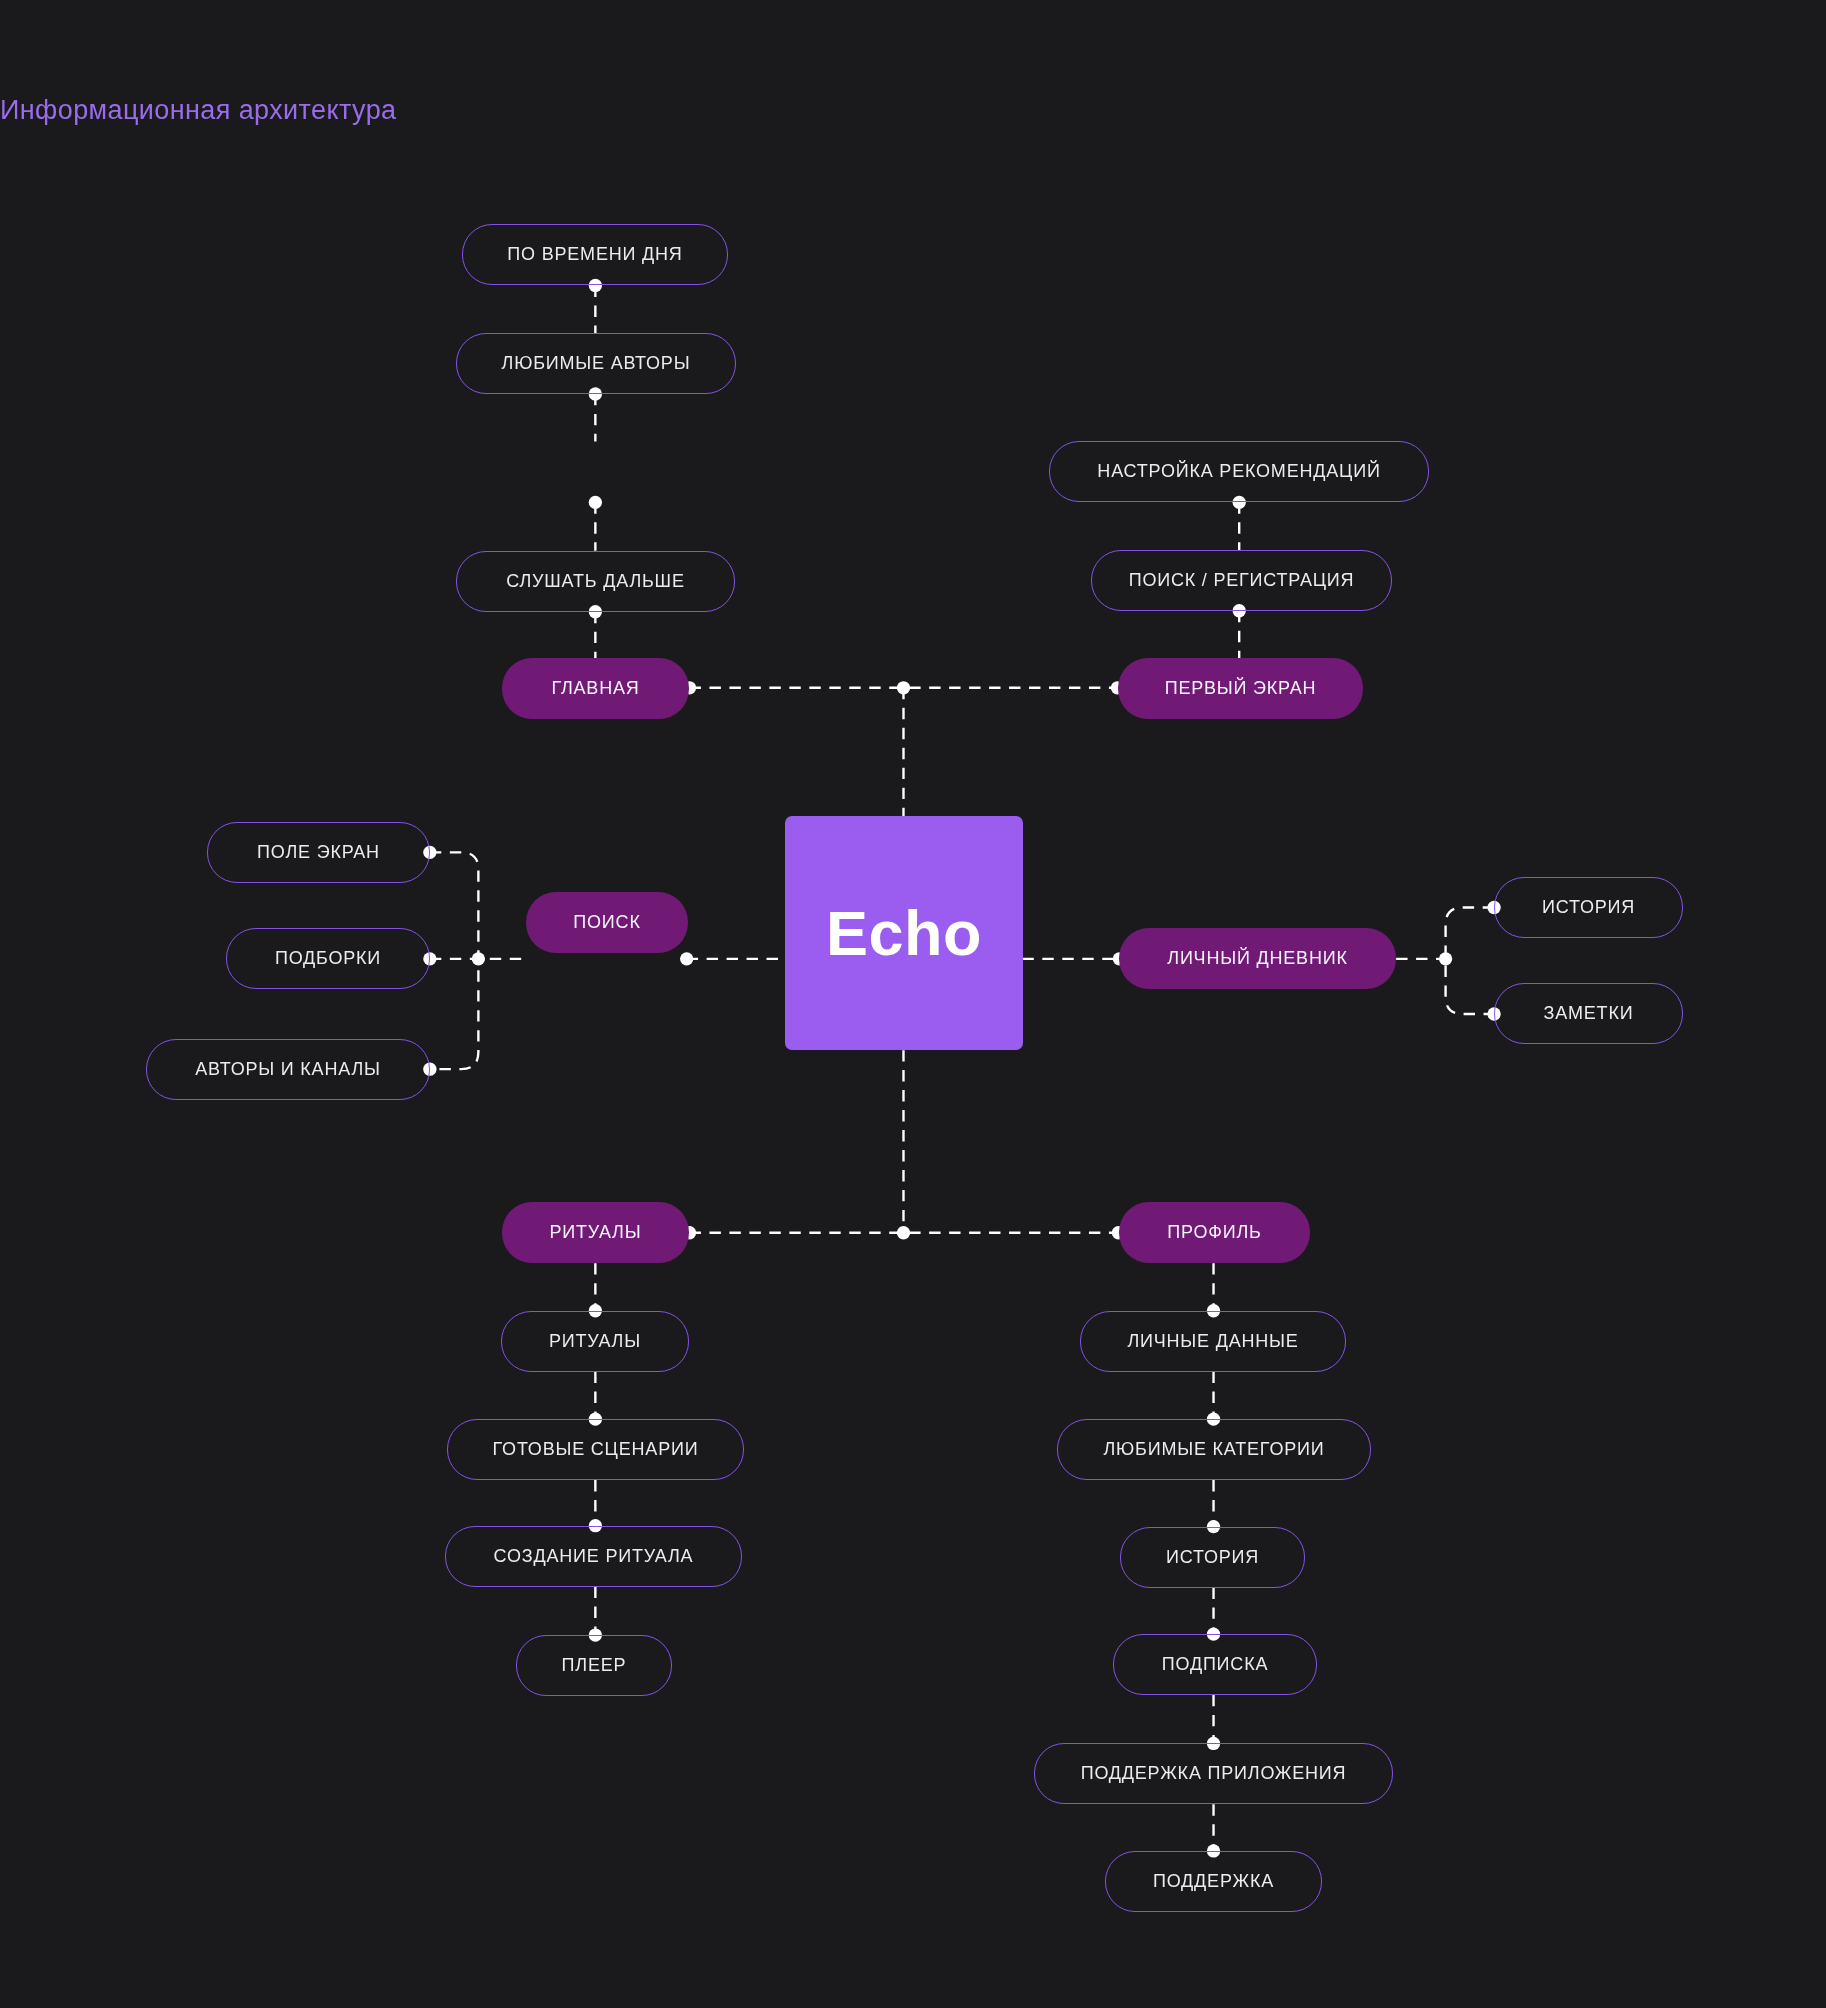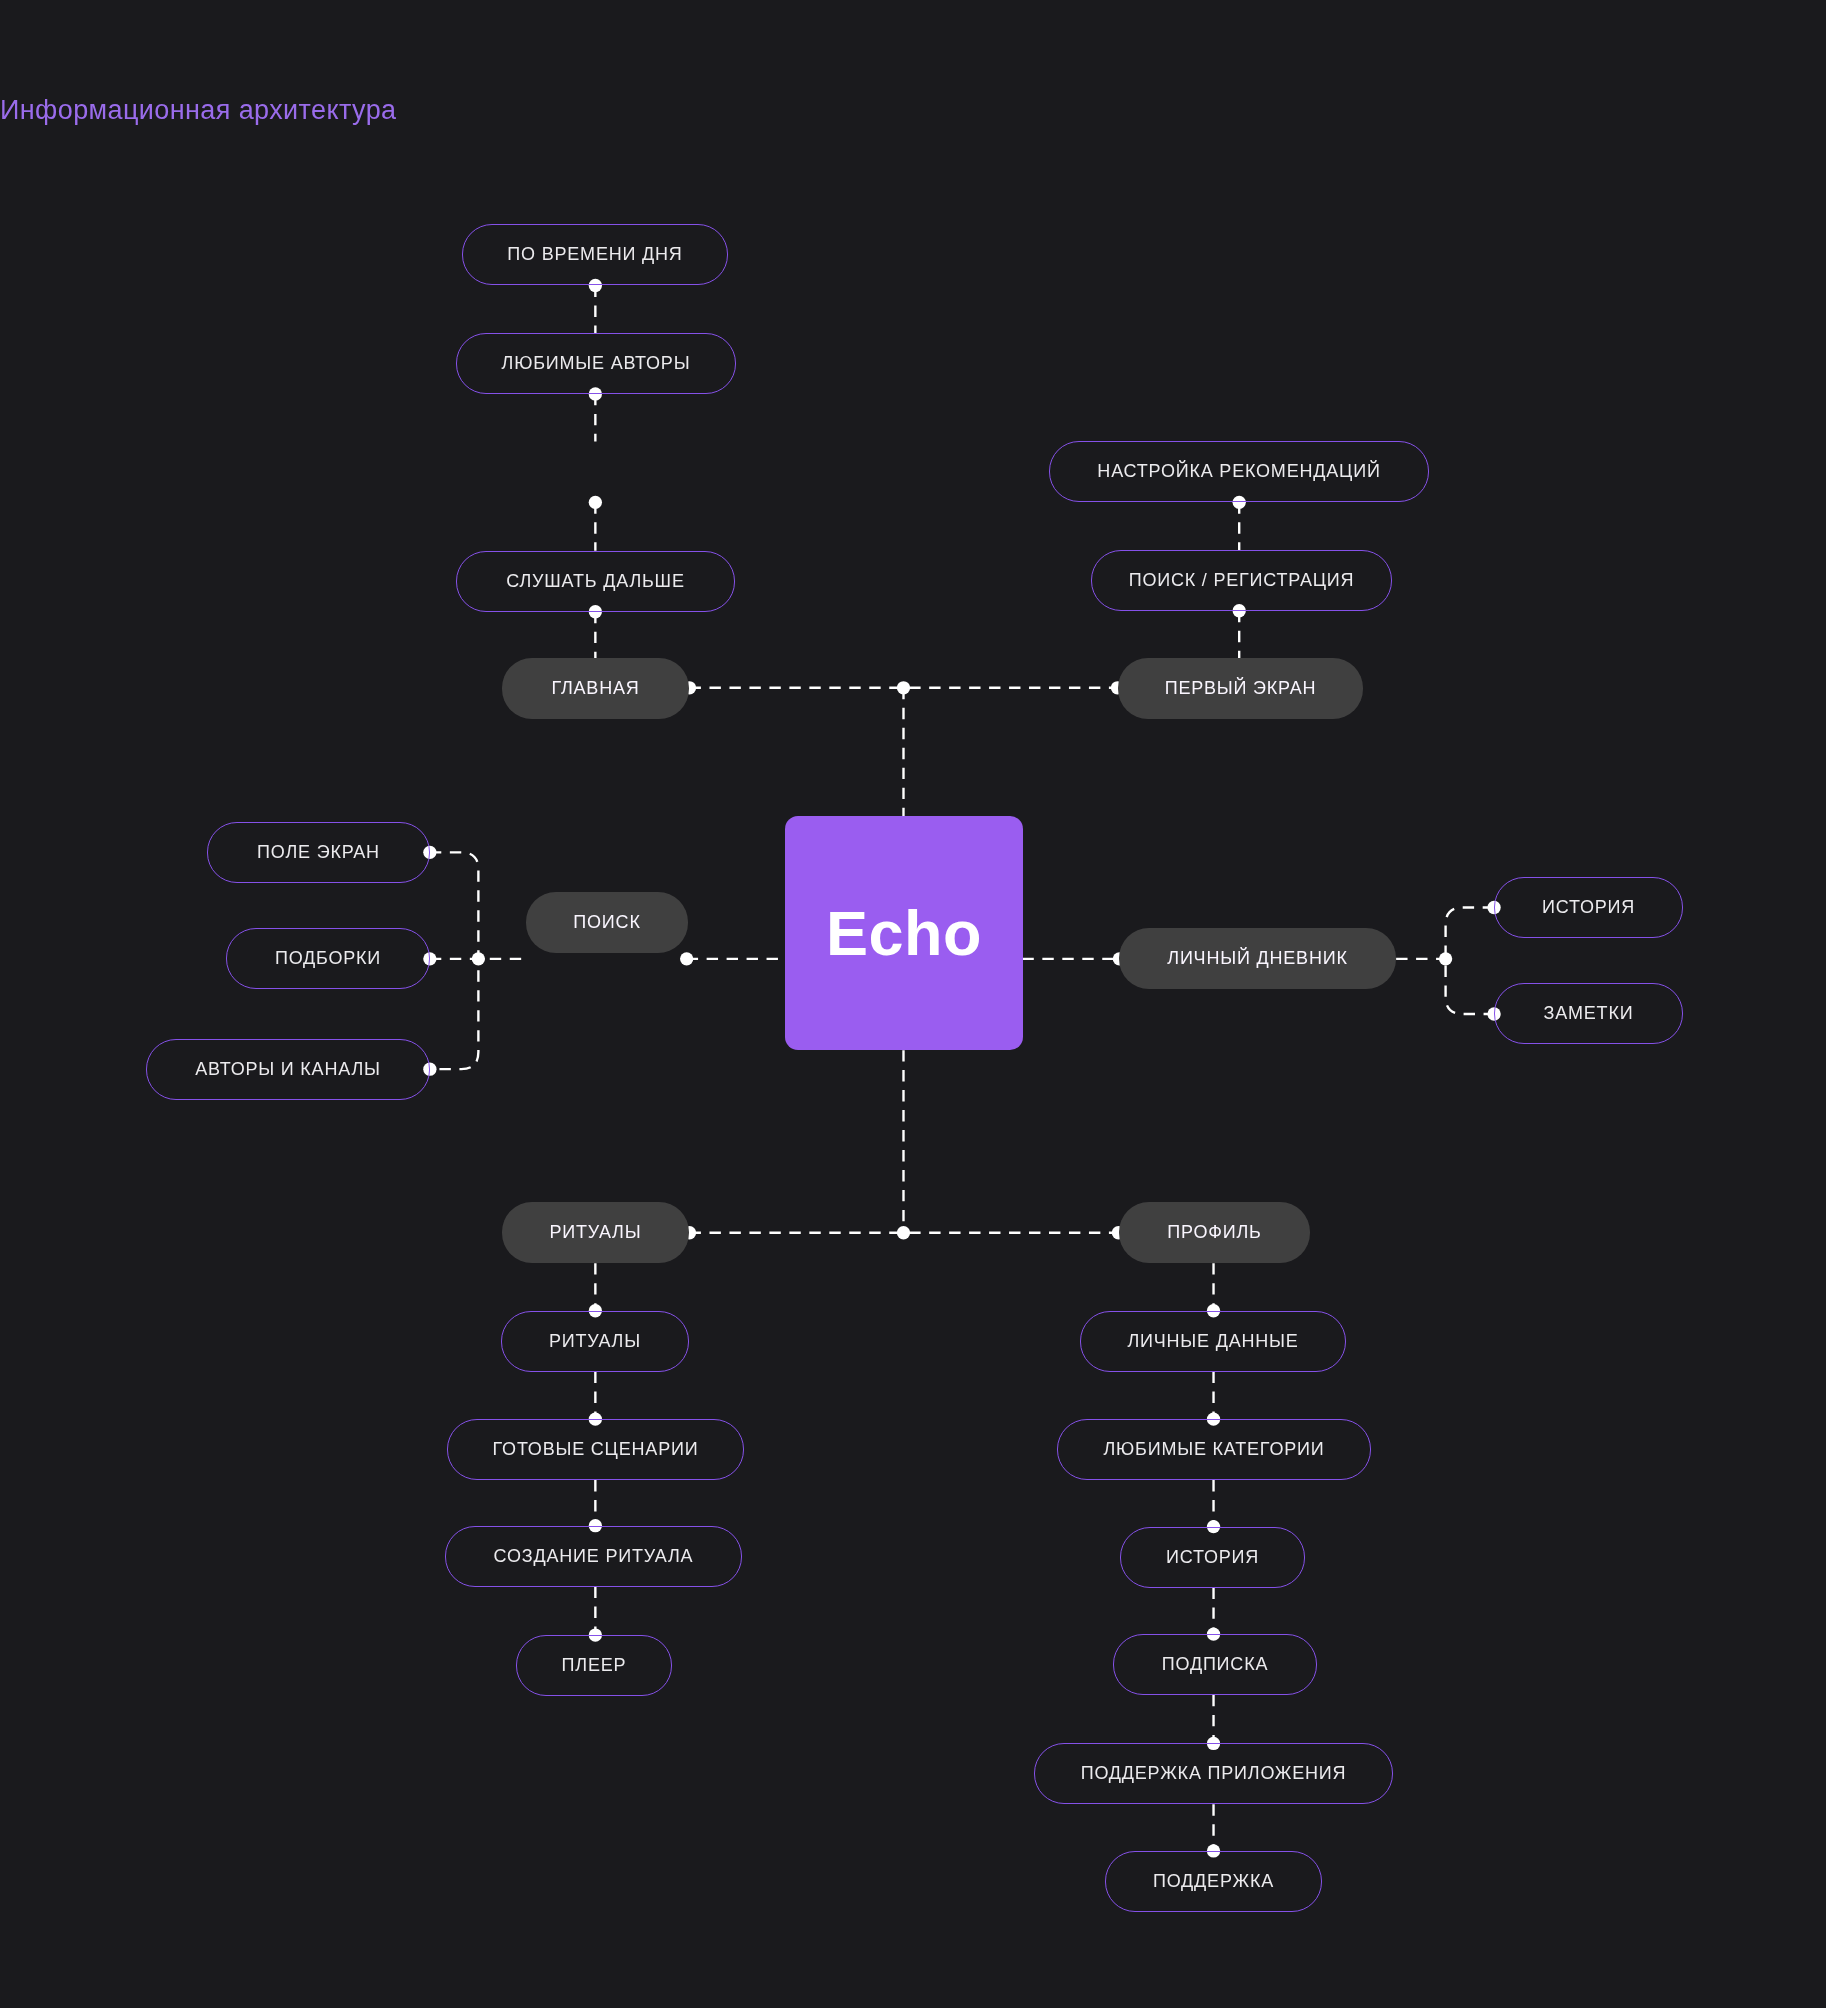--- a/index.html
+++ b/index.html
@@ -29,29 +29,29 @@
     letter-spacing:0.8px;
     white-space:nowrap;
     color:#ecebee;
     text-align:center;
   }
   .pill.outline{
     border:1.9px solid #8551e8;
     background:transparent;
   }
   .pill.filled{
-    background:#404040;
+    background:#701a75;
     color:#faf6ff;
   }
   .logo{
     position:absolute;
     left:785px;top:816px;
     width:238px;height:234px;
     background:#9a5df0;
-    border-radius:13px;
+    border-radius:7px;
     display:flex;align-items:center;justify-content:center;
     color:#ffffff;
     font-size:63px;
     font-weight:bold;
     letter-spacing:0.5px;
   }
   svg.connectors{position:absolute;left:0;top:0;pointer-events:none;}
 </style>
 </head>
 <body>

